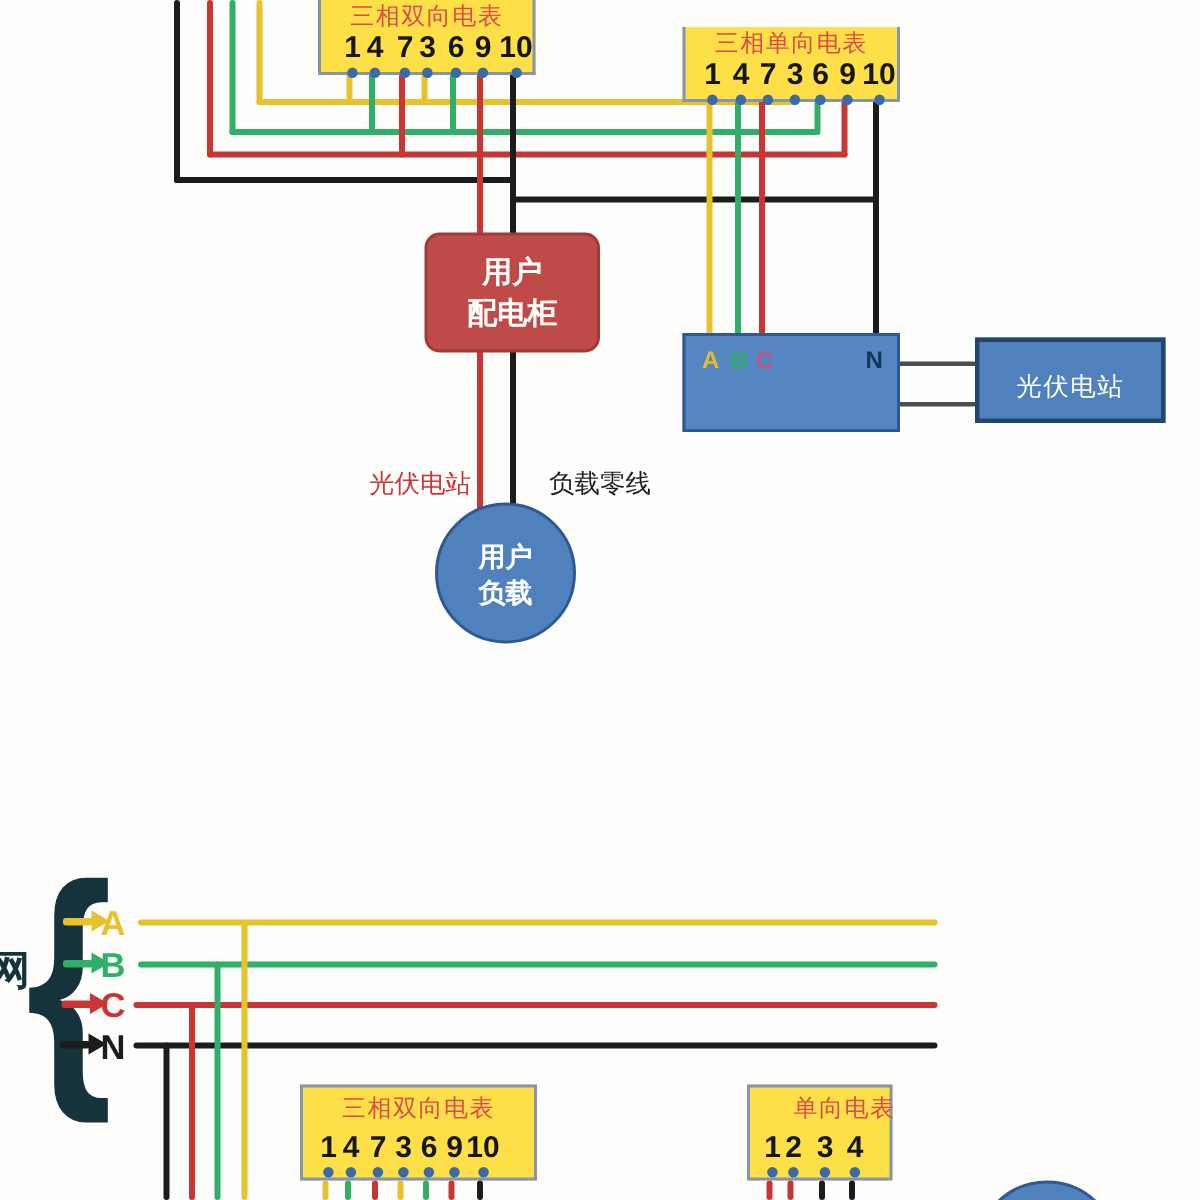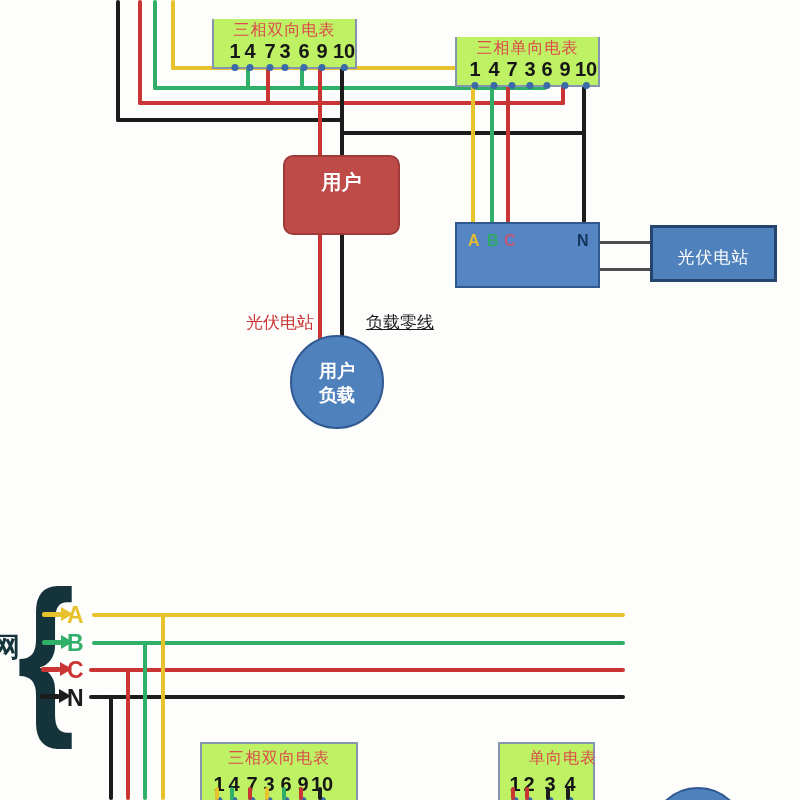--- a/index.html
+++ b/index.html
@@ -3,21 +3,21 @@
 <meta charset="utf-8">
 <style>
   html,body{margin:0;padding:0;}
   body{font-family:"Liberation Sans","DejaVu Sans",sans-serif;background:#ffffff;}
   #stage{position:relative;width:800px;height:800px;background:#fdfdfc;overflow:hidden;}
 
   .wire-h{position:absolute;height:4px;background:var(--c);border-radius:2px;}
   .wire-v{position:absolute;width:4px;background:var(--c);border-radius:2px;}
   .wire-thin{position:absolute;height:3px;background:var(--c);}
 
-  .meter{position:absolute;background:#bef264;border:2px solid var(--c);box-sizing:border-box;margin-top:19px;}
+  .meter{position:absolute;background:#fde047;border:2px solid var(--c);box-sizing:border-box;}
   .meter.cut-top{border-top:none;}
   .meter-title{position:absolute;left:0;right:0;text-align:center;font-size:16px;letter-spacing:1px;color:var(--c);white-space:nowrap;}
   .term{position:absolute;transform:translateX(-50%);display:flex;flex-direction:column;align-items:center;}
   .tnum{font-size:20px;font-weight:bold;color:#161616;line-height:20px;}
   .tdot{width:7px;height:7px;border-radius:50%;background:var(--c);margin-top:3px;}
 
   .cabinet{position:absolute;border-radius:10px;background:var(--c);border:2px solid var(--b);box-sizing:border-box;
            color:#fff;font-weight:bold;font-size:20px;text-align:center;line-height:27px;padding-top:12px;}
   .bluebox{position:absolute;background:var(--c);border:2px solid var(--b);box-sizing:border-box;color:#eaf0f8;}
   .circle{position:absolute;border-radius:50%;background:var(--c);border:2px solid var(--b);box-sizing:border-box;
@@ -132,35 +132,36 @@
         <span class="tdot" style="--c: #3A6BA8;"></span>
       </div>
     <div class="term" style="left:129px;top:22px;">
         <span class="tnum">10</span>
         <span class="tdot" style="--c: #3A6BA8;"></span>
       </div>
   </div>
 
   <div class="cabinet" style="left: 283px; top: 155px; width: 117px; height: 80px; --c: #BE4B48; --b: #9E3B38;">
     <div>用户</div>
+    <div>配电柜</div>
   </div>
 
   <div class="bluebox" style="left: 455px; top: 222px; width: 145px; height: 66px; --c: #5585C2; --b: #2F5990;">
     <div class="inv-label" style="left: 11px; top: 9px; --c: #E2BC2C;">A</div>
     <div class="inv-label" style="left: 30px; top: 9px; --c: #2FA868;">B</div>
     <div class="inv-label" style="left: 47px; top: 9px; --c: #C0577B;">C</div>
     <div class="inv-label" style="left: 120px; top: 9px; --c: #16355C;">N</div>
   </div>
 
   <div class="bluebox" style="left: 650px; top: 225px; width: 127px; height: 57px; border-width: 3px; padding-left: 48px; --c: #4F81BD; --b: #24456E;">
     <div class="lbl" style="left:0;right:0;top:18px;text-align:center;font-size:17px;color:#fff;letter-spacing:1px;">光伏电站</div>
   </div>
 
   <div class="lbl" style="left: 240px; top: 311px; width: 74px; text-align: right; font-size: 17px; color: var(--c); --c: #C93434;">光伏电站</div>
-  <div class="lbl" style="left:366px;top:311px;font-size:17px;color:#1c1c1c;text-decoration:underline;">负载零线</div>
+  <div class="lbl" style="left:366px;top:311px;font-size:17px;color:#1c1c1c;">负载零线</div>
 
   <div class="circle" style="left: 290px; top: 335px; width: 94px; height: 94px; padding-top: 22px; --c: #4F81BD; --b: #2F5990;">
     <div>用户</div>
     <div>负载</div>
   </div>
 
 
   <div class="lbl" style="left: -7px; top: 629px; font-size: 27px; font-weight: bold; color: var(--c); --c: #15333B;">网</div>
   <div class="brace" style="left: 12px; top: 592px; --c: #15333B;">{</div>
 

